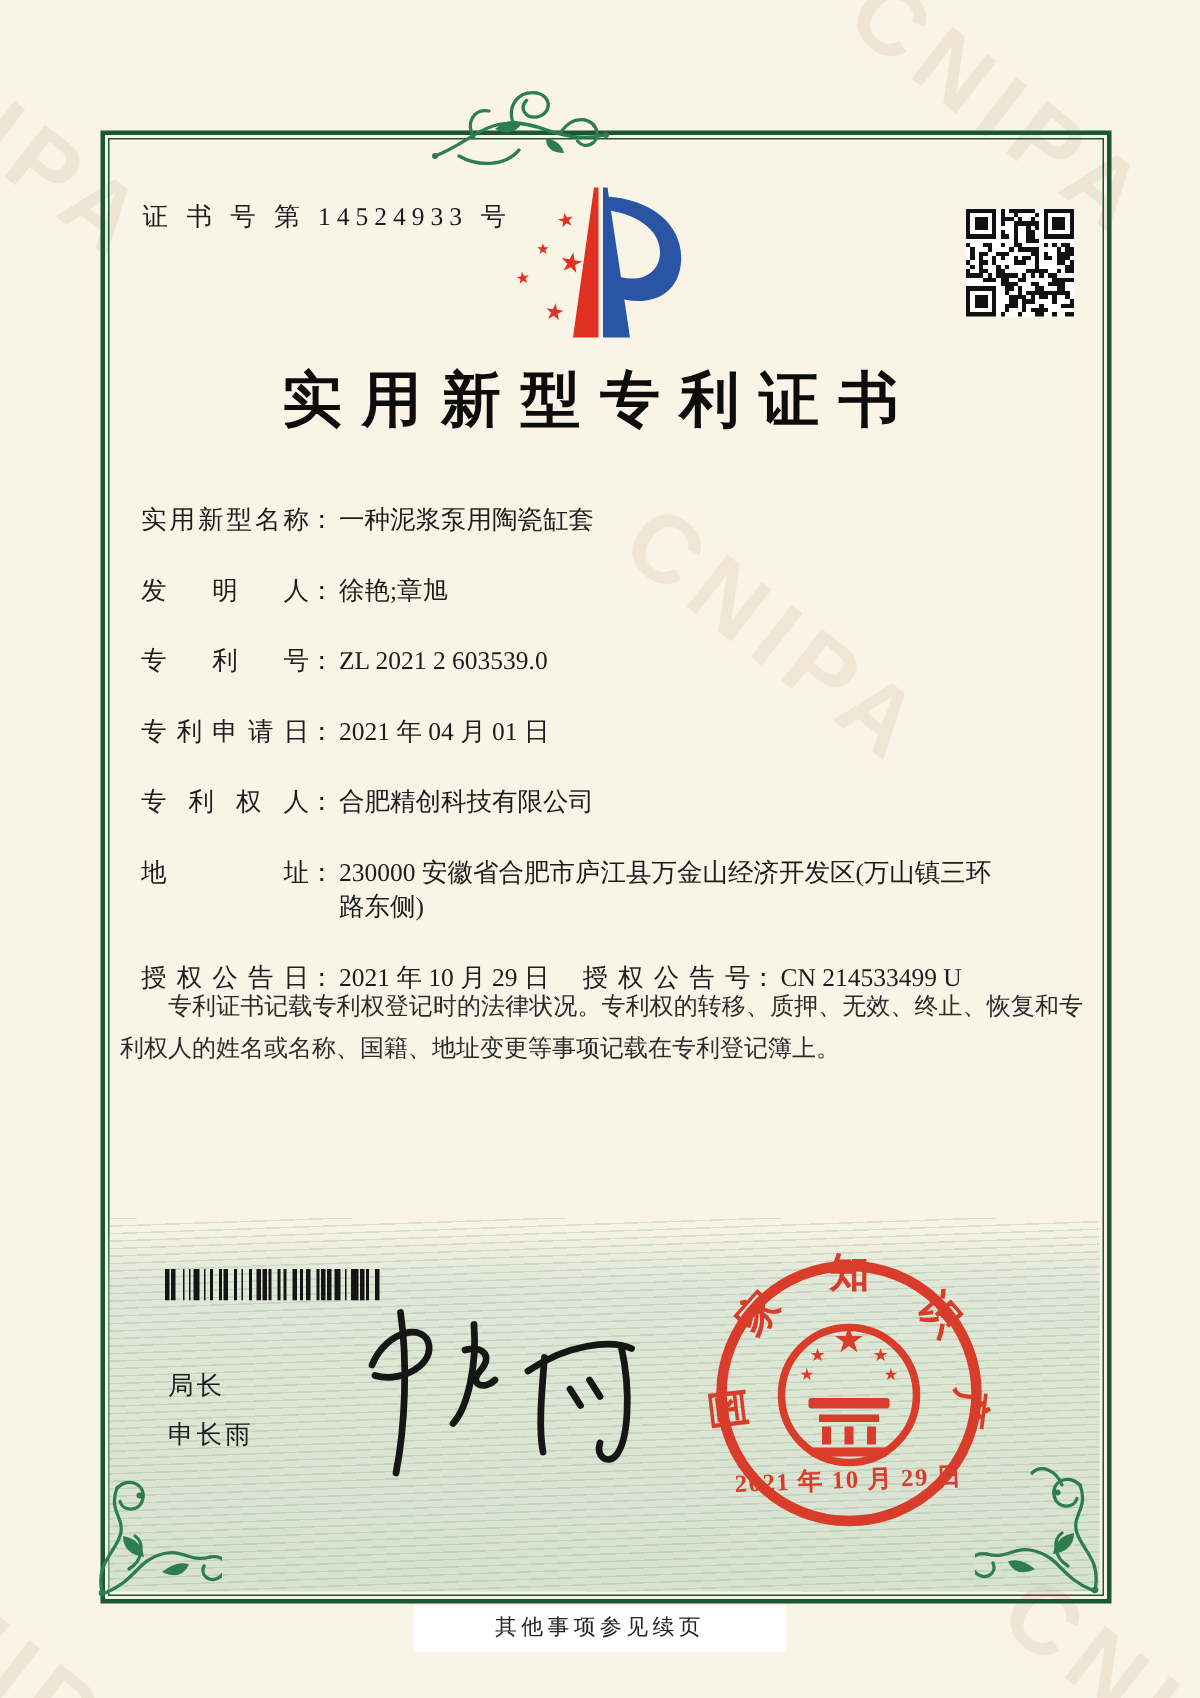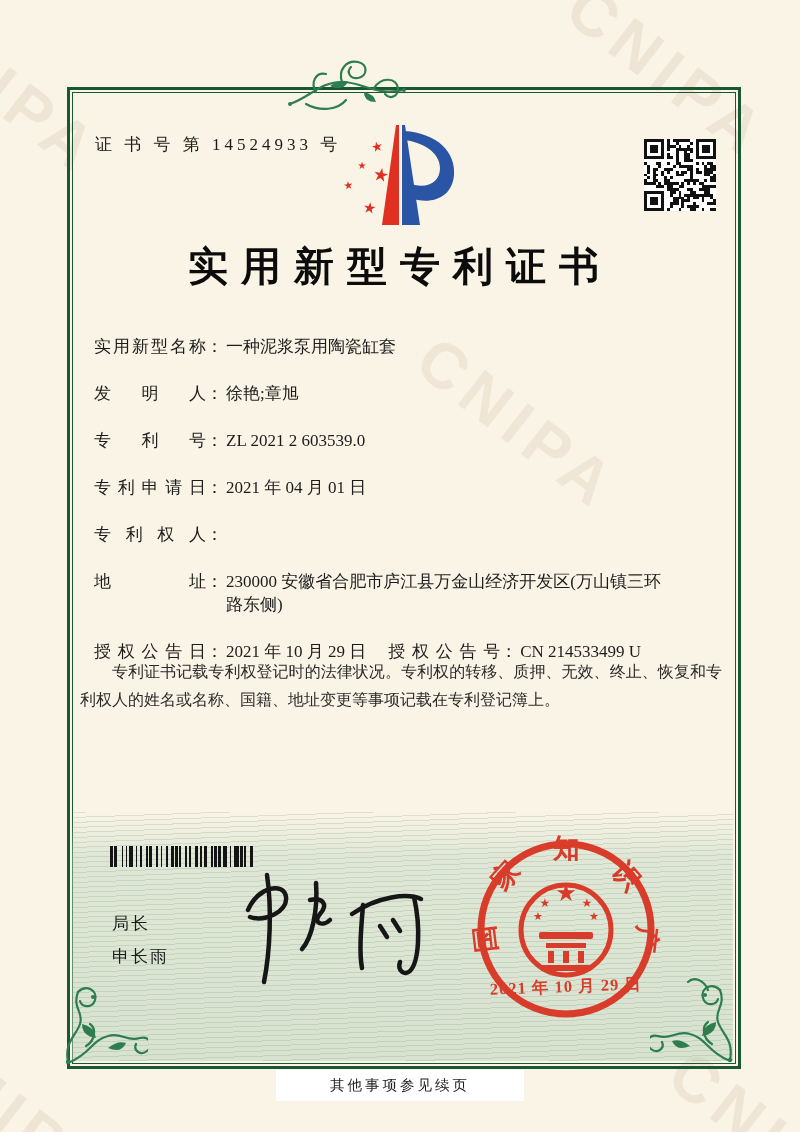--- a/index.html
+++ b/index.html
@@ -390,20 +390,21 @@
         <span class="field-value">ZL 2021 2 603539.0</span>
       </div>
       <div class="field-row">
         <span class="field-label">专利申请日</span>
         <span class="field-colon">：</span>
         <span class="field-value">2021 年 04 月 01 日</span>
       </div>
       <div class="field-row">
         <span class="field-label">专利权人</span>
         <span class="field-colon">：</span>
+        <span class="field-value">合肥精创科技有限公司</span>
       </div>
       <div class="field-row">
         <span class="field-label">地址</span>
         <span class="field-colon">：</span>
         <span class="field-value">230000 安徽省合肥市庐江县万金山经济开发区(万山镇三环路东侧)</span>
       </div>
       <div class="field-row grant-row">
         <span class="pair">
           <span class="field-label">授权公告日</span>
           <span class="field-colon">：</span>

